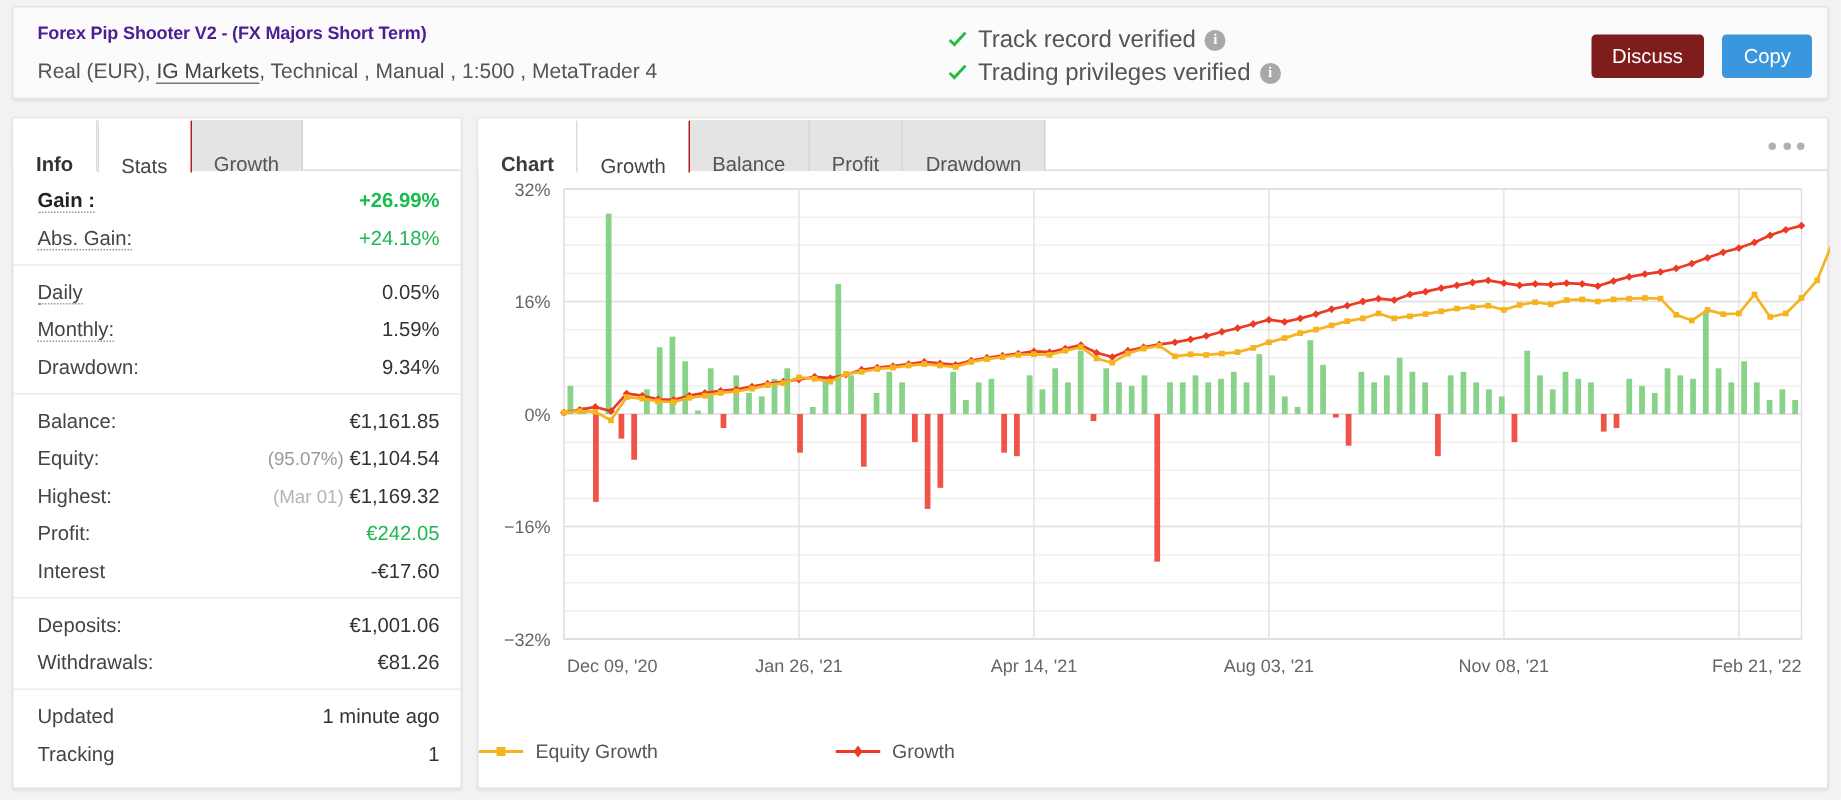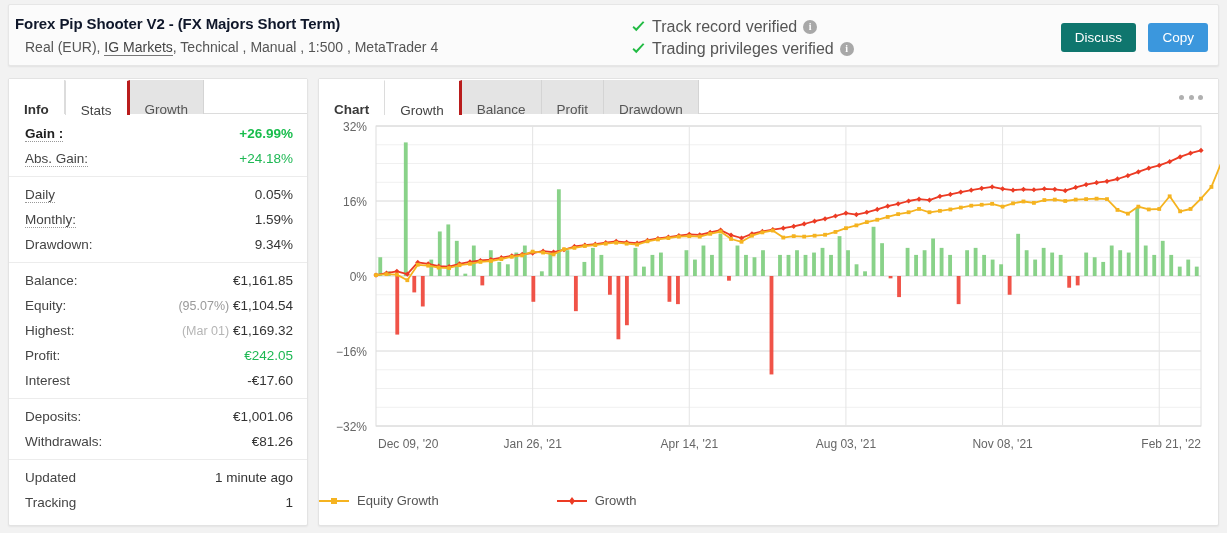--- a/index.html
+++ b/index.html
@@ -14,22 +14,22 @@
 
   
   .header {
     position: absolute; left: 8px; top: 4px; width: 1211px; height: 62px;
     background: #fbfbfb;
     border: 1px solid #e6e6e6;
     border-radius: 2px;
     box-shadow: 0 1px 2px rgba(0,0,0,.07);
   }
   .hdr-title {
-    position: absolute; left: 6px; top: 10px;
-    font-size: 15px; font-weight: bold; color: #0f172a; letter-spacing: -0.1px;
+    position: absolute; left: 16px; top: 10px;
+    font-size: 12px; font-weight: bold; color: #4c1d95; letter-spacing: -0.1px;
     white-space: nowrap;
   }
   .hdr-sub {
     position: absolute; left: 16px; top: 34px;
     font-size: 14px; color: #555; white-space: nowrap;
   }
   .hdr-sub .broker { border-bottom: 1px solid #777; color: #444; cursor: pointer; }
 
   .verif { position: absolute; left: 622px; top: 11px; }
   .verif-row { display: flex; align-items: center; height: 22px; white-space: nowrap; }
@@ -44,21 +44,21 @@
     text-align: center; font-weight: bold; margin-left: 6px;
     font-family: "Liberation Serif", serif; cursor: pointer; vertical-align: -2px;
   }
 
   .btn {
     position: absolute; top: 18px; height: 29px;
     border: none; border-radius: 3px; color: #fff;
     font-size: 13.5px; font-family: "Liberation Sans", sans-serif;
     cursor: pointer; padding: 0 14px; line-height: 29px;
   }
-  .btn-discuss { right: 82px; background: #0f766e; }
+  .btn-discuss { right: 82px; background: #7f1d1d; }
   .btn-copy { right: 10px; background: #3b97dd; }
 
   
   .panel {
     position: absolute; background: #fff;
     border: 1px solid #e3e3e3; border-radius: 2px;
     box-shadow: 0 1px 2px rgba(0,0,0,.06);
   }
   .left-panel { left: 8px; top: 78px; width: 300px; height: 448px; }
   .right-panel { left: 318px; top: 78px; width: 901px; height: 448px; }
@@ -70,21 +70,21 @@
   }
   .tab {
     position: relative; float: left; height: 34px; line-height: 34px;
     padding: 13px 15px; font-size: 13.5px; color: #555;
     background: #e4e4e4; border-right: 1px solid #d4d4d4;
     cursor: pointer; top: 1px;
   }
   .tab.first { background: #fff; color: #333; font-weight: bold; border-right: 1px solid #dcdcdc; }
   .tab.active {
     background: #fff; color: #444; height: 35px; line-height: 34px;
-    border-left: 1px solid #dcdcdc; border-right: 3px solid #b91c1c;
+    border-left: 1px solid #dcdcdc; border-right: 1px solid #b91c1c;
     border-top: 1px solid transparent;
   }
   .tab.plain-label { background: #fff; color: #3a3a3a; font-weight: bold; border-right: none; cursor: default; }
 
   
   .stats { position: absolute; left: 0; top: 37px; width: 100%; }
   .stat-group { padding: 5px 0; border-bottom: 1px solid #ececec; }
   .stat-group.last { border-bottom: none; }
   .stat-row {
     display: flex; align-items: baseline; justify-content: space-between;

